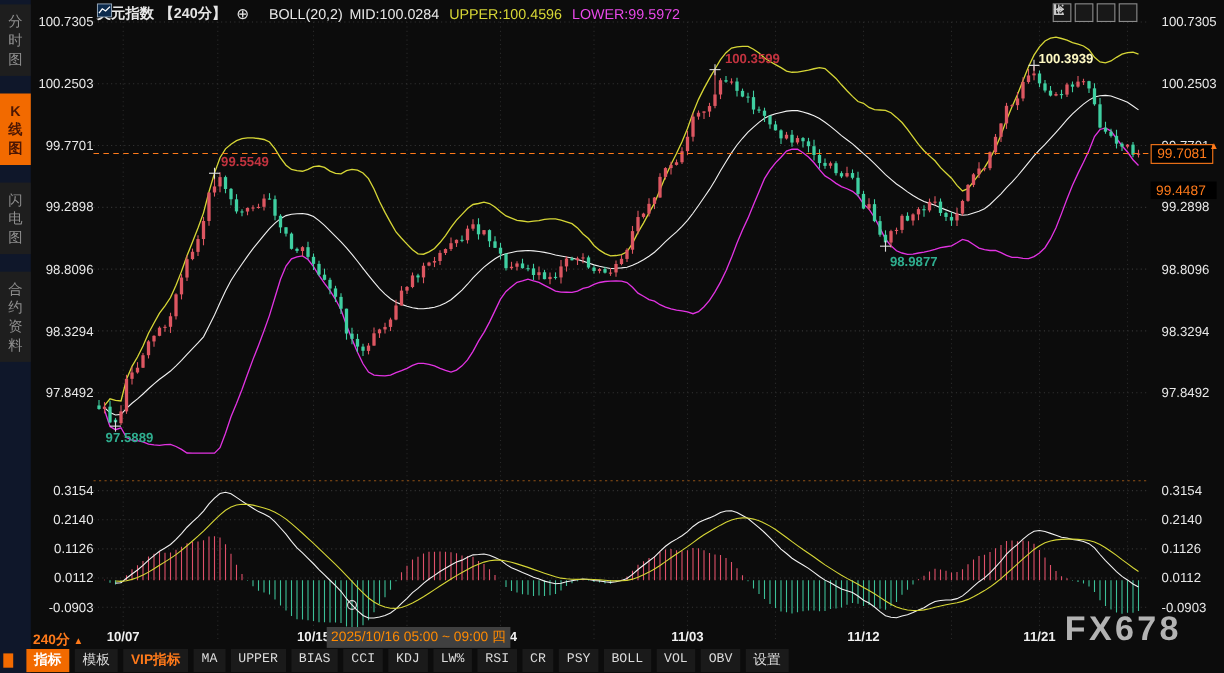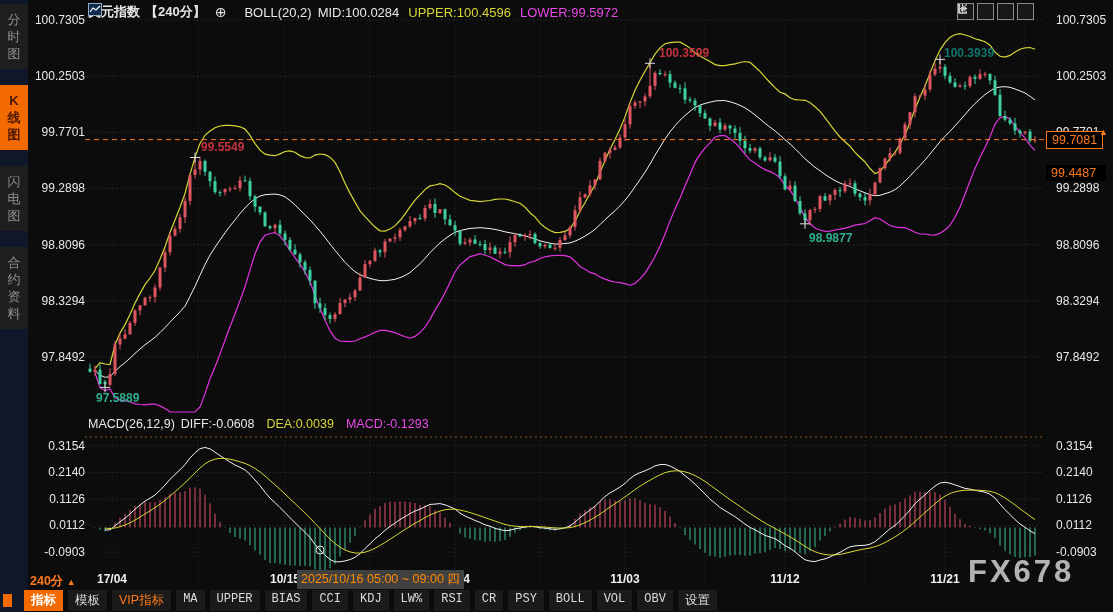--- a/index.html
+++ b/index.html
@@ -52,21 +52,21 @@
 
   #watermark{position:absolute;left:968px;top:554px;font-size:31px;font-weight:600;
              color:#b3b3b3;letter-spacing:3px;z-index:2;}
 
   
   #toolbar{position:absolute;left:24px;bottom:1px;display:flex;gap:5px;z-index:8;}
   .tab{padding:2px 7px;font-size:12px;background:#1a1a1a;color:#dcdcdc;cursor:pointer;
        font-family:"Liberation Mono",monospace;white-space:nowrap;}
   .tab.cjk{font-family:"Liberation Sans",sans-serif;font-size:12.5px;}
   .tab.active{background:#f26a00;color:#fff;font-weight:bold;}
-  .tab.vip{color:#ff7a1a;font-weight:normal;}
+  .tab.vip{color:#ff7a1a;font-weight:bold;}
   #resize-handle{position:absolute;left:3px;top:594px;width:9px;height:13px;background:#f26a00;z-index:9;}
 </style>
 </head>
 <body>
 
 <div id="app">
 
   <svg id="chart-svg" width="1113" height="612">
       <line x1="112" y1="20" x2="112" y2="583" stroke="#292929" stroke-dasharray="1,3"></line>
       <line x1="198" y1="20" x2="198" y2="583" stroke="#292929" stroke-dasharray="1,3"></line>
@@ -750,43 +750,37 @@
   <div class="axlbl axl-right" style="top:238px">98.8096</div>
   <div class="axlbl axl-right" style="top:294px">98.3294</div>
   <div class="axlbl axl-right" style="top:350px">97.8492</div>
 
   <div id="price-box">99.7081</div>
   <div id="price-secondary">99.4487</div>
   <div id="price-arrow">▲</div>
 
   <div class="ann" style="left: 201px; top: 140.499px; color: rgb(194, 51, 63);">99.5549</div>
   <div class="ann" style="left: 659px; top: 46.3458px; color: rgb(194, 51, 63);">100.3599</div>
-  <div class="ann" style="left: 944px; top: 46.3691px; color: #0f766e;">100.3939</div>
+  <div class="ann" style="left: 944px; top: 46.3691px; color: #fef9c3;">100.3939</div>
   <div class="ann" style="left: 809px; top: 230.84px; color: rgb(47, 174, 143);">98.9877</div>
   <div class="ann" style="left: 96px; top: 391.445px; color: rgb(47, 174, 143);">97.5889</div>
 
-  <div id="macd-hdr">
-    <span class="c-white">MACD(26,12,9)</span>
-    <span class="c-white" style="margin-left:-6px">DIFF:-0.0608</span>
-    <span class="c-yellow">DEA:0.0039</span>
-    <span class="c-magenta">MACD:-0.1293</span>
-  </div>
 
   <div class="axlbl axl-left" style="top:439px">0.3154</div>
   <div class="axlbl axl-left" style="top:465px">0.2140</div>
   <div class="axlbl axl-left" style="top:492px">0.1126</div>
   <div class="axlbl axl-left" style="top:518px">0.0112</div>
   <div class="axlbl axl-left" style="top:545px">-0.0903</div>
   <div class="axlbl axl-right" style="top:439px">0.3154</div>
   <div class="axlbl axl-right" style="top:465px">0.2140</div>
   <div class="axlbl axl-right" style="top:492px">0.1126</div>
   <div class="axlbl axl-right" style="top:518px">0.0112</div>
   <div class="axlbl axl-right" style="top:545px">-0.0903</div>
 
-  <div class="xlbl" style="left: 112px;">17/04</div>
+  <div class="xlbl" style="left: 112px;">10/07</div>
   <div class="xlbl" style="left: 285px;">10/15</div>
   <div class="xlbl" style="left: 455px;">10/24</div>
   <div class="xlbl" style="left: 625px;">11/03</div>
   <div class="xlbl" style="left: 785px;">11/12</div>
   <div class="xlbl" style="left: 945px;">11/21</div>
 
   <div id="tooltip">2025/10/16 05:00 ~ 09:00 四</div>
   <div id="period-lbl"><span>240分</span> <span class="tri">▲</span></div>
 
   <div id="watermark">FX678</div>

